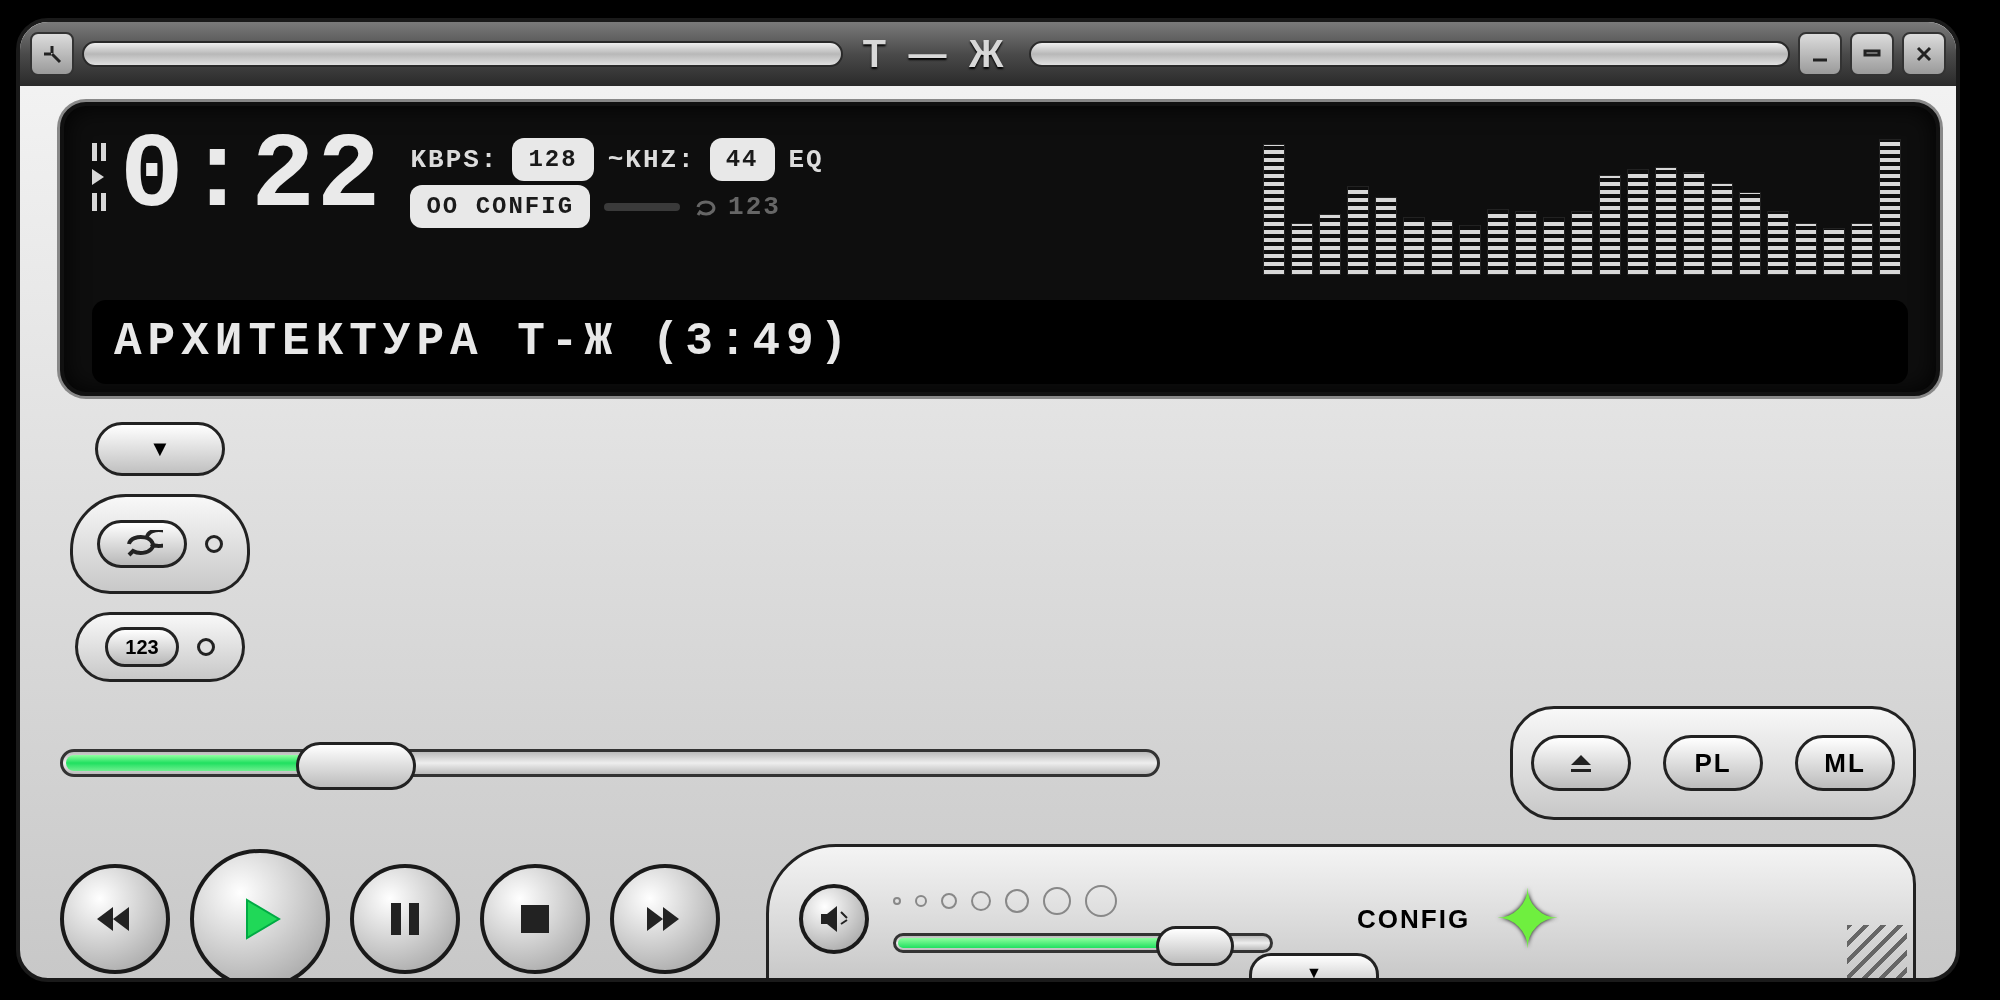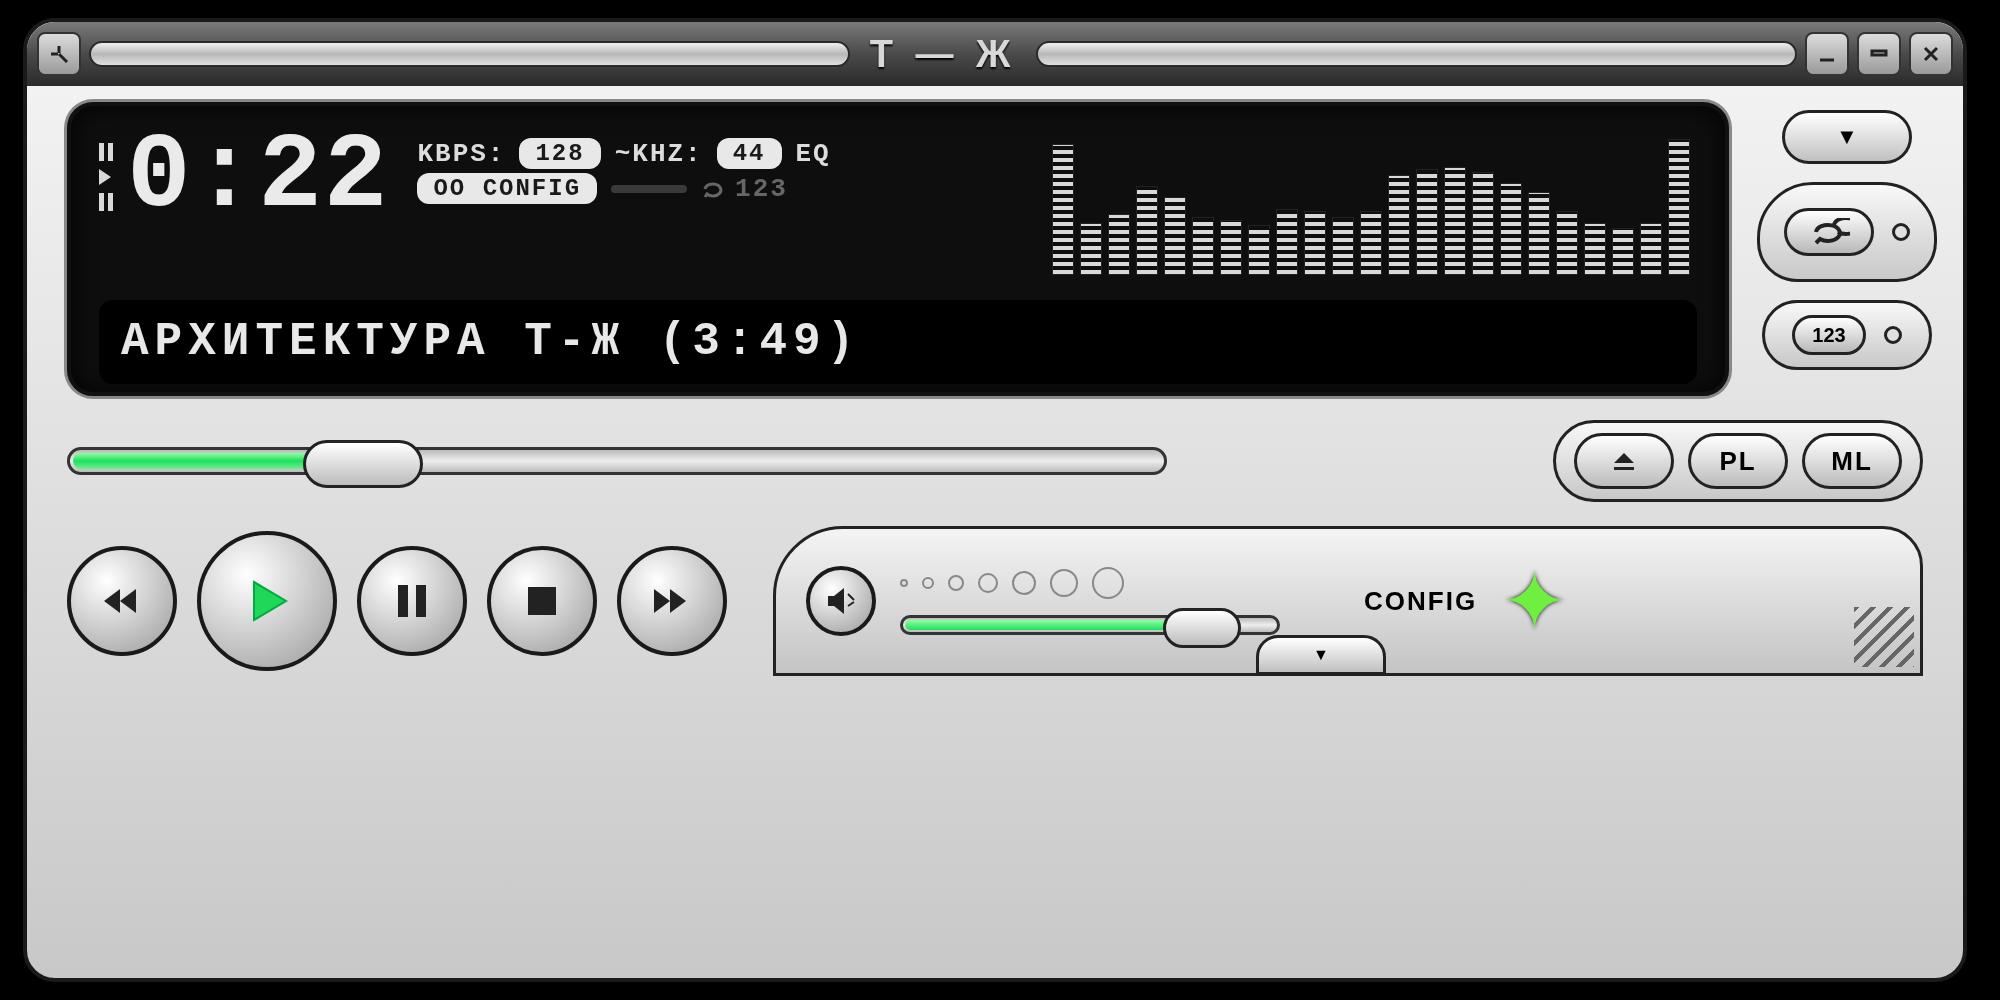--- a/index.html
+++ b/index.html
@@ -1,55 +1,55 @@
 <!DOCTYPE html>
 <html><head>
 <meta charset="utf-8">
 <style>
 *{box-sizing:border-box;margin:0;padding:0;}
 body{background:#000;width:2000px;height:1000px;overflow:hidden;font-family:Arial,sans-serif;}
-.player{position:absolute;left:23px;top:18px;width:1944px;height:964px;background:linear-gradient(180deg,#f5f5f5 0%,#e8e8e8 30%,#c8c8c8 100%);border:4px solid #1a1a1a;border-radius:32px;overflow:hidden;}
+.player{position:absolute;left:16px;top:18px;width:1944px;height:964px;background:linear-gradient(180deg,#f5f5f5 0%,#e8e8e8 30%,#c8c8c8 100%);border:4px solid #1a1a1a;border-radius:32px;overflow:hidden;}
 .titlebar{height:64px;background:linear-gradient(180deg,#7a7a7a 0%,#4a4a4a 50%,#2a2a2a 100%);display:flex;align-items:center;padding:0 10px;gap:8px;}
 .tb-btn{width:44px;height:44px;background:linear-gradient(180deg,#dcdcdc,#9a9a9a);border:2px solid #333;border-radius:8px;display:flex;align-items:center;justify-content:center;cursor:pointer;}
 .tb-bar{flex:1;height:26px;background:linear-gradient(180deg,#f0f0f0,#b8b8b8,#e0e0e0);border:2px solid #2a2a2a;border-radius:14px;}
 .tb-logo{font-family:Arial;font-weight:900;font-size:38px;color:#d8d8d8;letter-spacing:6px;padding:0 12px;text-shadow:0 2px 2px #000;}
 .menubar{height:70px;background:linear-gradient(180deg,#fcfcfc,#e8e8e8);border-bottom:3px solid #888;display:flex;align-items:center;padding-left:20px;gap:70px;position:relative;}
 .menu-item{font-family:'Courier New',monospace;font-size:44px;cursor:pointer;text-decoration:underline;text-decoration-thickness:1px;text-underline-offset:4px;}
 .menu-item::first-letter{text-decoration:underline;}
 .videovis-label{position:absolute;right:28px;top:20px;font-family:Arial;font-weight:bold;font-size:26px;letter-spacing:2px;}
-.main-area{display:flex;padding:16px 16px 0 40px;gap:18px;}
+.main-area{display:flex;padding:16px 16px 0 40px;gap:18px;flex-direction:column;}
 .display-wrap{flex:1;}
 .display{background:#0e0e0e;border:4px solid #111;border-radius:26px;padding:18px 28px 8px;box-shadow:inset 0 0 24px rgba(0,0,0,.9),0 0 0 3px #888;}
 .display-top{display:flex;align-items:flex-start;gap:28px;height:170px;}
 .time-block{display:flex;align-items:center;gap:10px;}
 .play-ind{display:flex;flex-direction:column;gap:8px;margin-right:4px;}
 .pi-tri{width:0;height:0;border-left:12px solid #d8d8d8;border-top:8px solid transparent;border-bottom:8px solid transparent;}
 .pi-bars{display:flex;gap:4px;}
 .pi-bars span{width:5px;height:18px;background:#d8d8d8;}
 .seg-time{font-family:'Courier New',monospace;font-size:106px;font-weight:bold;color:#eaeaea;letter-spacing:2px;line-height:1;}
 .info-block{display:flex;flex-direction:column;gap:4px;padding-top:14px;}
 .info-row{display:flex;align-items:center;gap:14px;font-family:'Courier New',monospace;font-weight:bold;font-size:26px;color:#dcdcdc;letter-spacing:2px;}
-.pill{background:#e8e8e8;color:#1a1a1a;border-radius:12px;padding:2px 16px;font-size:24px;}
+.pill{background:#e8e8e8;color:#1a1a1a;border-radius:12px;padding:8px 16px;font-size:24px;}
 .pill-dark{background:#3a3a3a;color:#888;border-radius:12px;padding:4px 38px;}
 .shuffle-ind{color:#666;display:flex;align-items:center;gap:6px;}
 .eq-viz{flex:1;display:flex;align-items:flex-end;justify-content:flex-end;gap:8px;height:150px;padding-right:8px;padding-top:10px;}
 .eq-bar{width:20px;background:repeating-linear-gradient(0deg,#d8d8d8 0 4px,transparent 4px 8px);box-shadow:0 0 0 1px #222;}
 .track-strip{background:#000;border-radius:14px;margin-top:6px;padding:16px 22px;}
 .track-text{font-family:'Courier New',monospace;font-weight:bold;font-size:46px;letter-spacing:6px;color:#e8e8e8;white-space:nowrap;}
 .right-col{width:200px;display:flex;flex-direction:column;gap:18px;align-items:center;padding-top:8px;}
 .vv-btn{width:130px;height:54px;background:linear-gradient(180deg,#fff,#c0c0c0);border:3px solid #222;border-radius:30px;display:flex;align-items:center;justify-content:center;font-size:22px;}
 .teardrop{width:180px;height:100px;background:linear-gradient(180deg,#f8f8f8,#c8c8c8);border:3px solid #222;border-radius:56px 56px 40px 40px;display:flex;align-items:center;justify-content:center;gap:18px;}
 .td-icon{width:90px;height:48px;background:linear-gradient(180deg,#fff,#b8b8b8);border:3px solid #222;border-radius:26px;display:flex;align-items:center;justify-content:center;}
 .td-dot{width:18px;height:18px;border:3px solid #222;border-radius:50%;background:#e0e0e0;}
 .teardrop2{width:170px;height:70px;background:linear-gradient(180deg,#f8f8f8,#c8c8c8);border:3px solid #222;border-radius:40px;display:flex;align-items:center;justify-content:center;gap:18px;}
 .seek-row{padding:24px 40px 10px;display:flex;align-items:center;gap:30px;}
 .seek-track{flex:1;height:28px;background:linear-gradient(180deg,#bbb,#eee,#bbb);border:3px solid #333;border-radius:16px;position:relative;max-width:1100px;}
 .seek-fill{position:absolute;left:3px;top:3px;bottom:3px;background:linear-gradient(180deg,#8fff9f,#20e060,#6fef8f);border-radius:12px;}
 .seek-thumb{position:absolute;top:-10px;width:120px;height:48px;background:linear-gradient(180deg,#fff,#bcbcbc);border:3px solid #222;border-radius:26px;}
-.btn-cluster{display:flex;align-items:center;gap:14px;background:linear-gradient(180deg,#f8f8f8,#c8c8c8);border:3px solid #222;border-radius:44px;padding:10px 18px;margin-left:auto;justify-content:center;}
+.btn-cluster{display:flex;align-items:center;gap:32px;background:linear-gradient(180deg,#f8f8f8,#c8c8c8);border:3px solid #222;border-radius:44px;padding:26px 18px;margin-left:auto;justify-content:center;}
 .cl-btn{width:100px;height:56px;background:linear-gradient(180deg,#fff,#bcbcbc);border:3px solid #222;border-radius:30px;display:flex;align-items:center;justify-content:center;font-family:Arial;font-weight:bold;font-size:26px;letter-spacing:2px;}
 .controls-row{display:flex;align-items:center;padding:14px 40px 0;gap:20px;justify-content:flex-end;}
 .ctrl-btn{width:110px;height:110px;background:radial-gradient(circle at 35% 30%,#fff,#999);border:4px solid #1a1a1a;border-radius:50%;display:flex;align-items:center;justify-content:center;cursor:pointer;}
 .ctrl-btn.big{width:140px;height:140px;}
 .volume-panel{flex:1;margin-left:26px;background:linear-gradient(180deg,#f4f4f4,#c4c4c4);border:3px solid #222;border-top-left-radius:70px;border-top-right-radius:40px;height:150px;display:flex;align-items:center;padding:0 30px;gap:24px;align-self:flex-end;position:relative;}
 .vol-icon{width:70px;height:70px;background:radial-gradient(circle at 35% 30%,#fff,#999);border:4px solid #1a1a1a;border-radius:50%;display:flex;align-items:center;justify-content:center;}
 .vol-dots{display:flex;gap:14px;align-items:center;}
 .vol-dots span{border:2px solid #888;border-radius:50%;}
 .vol-track{width:380px;height:20px;background:linear-gradient(180deg,#bbb,#eee,#bbb);border:3px solid #333;border-radius:12px;position:relative;}
 .vol-fill{position:absolute;left:2px;top:2px;bottom:2px;background:linear-gradient(180deg,#8fff9f,#20e060);border-radius:10px;}

